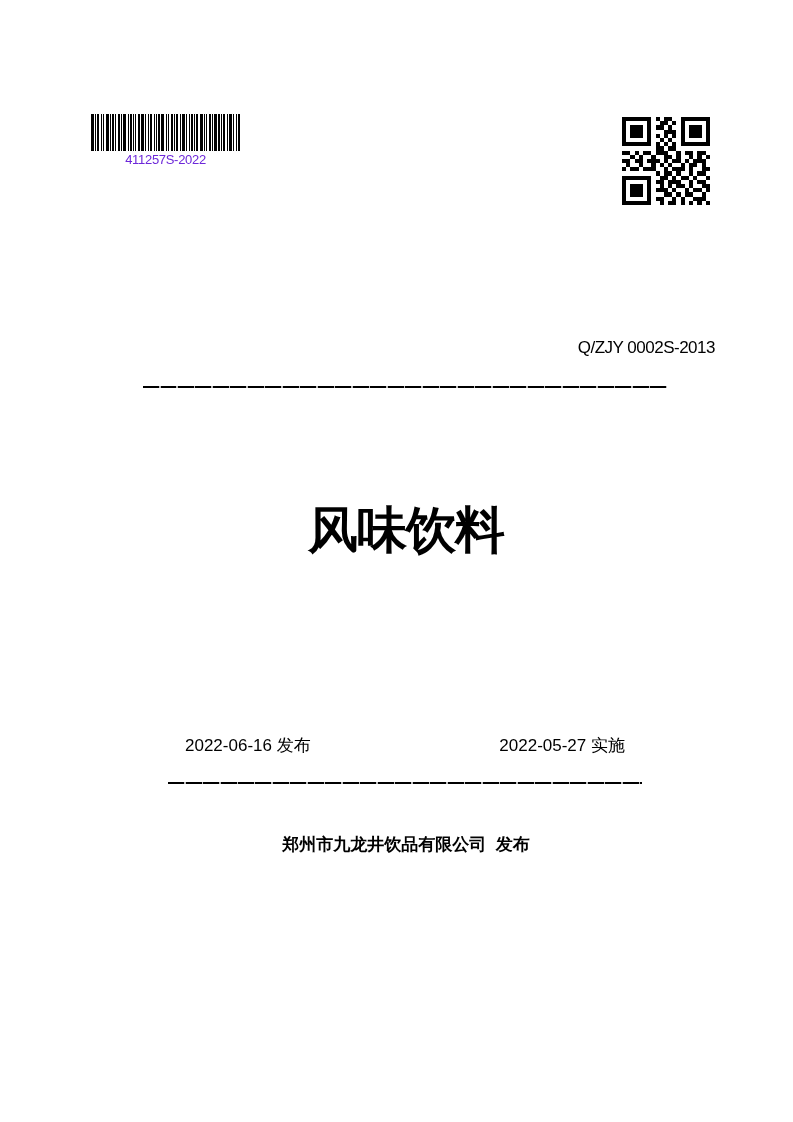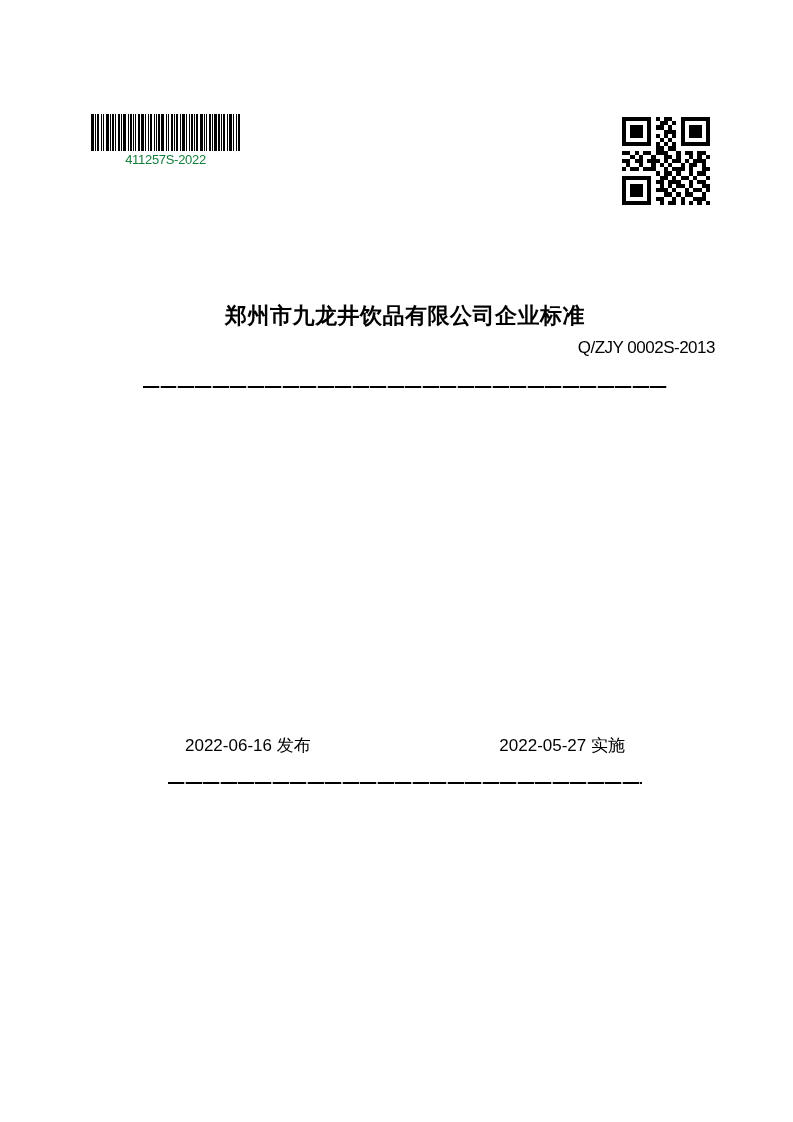--- a/index.html
+++ b/index.html
@@ -10,21 +10,21 @@
     overflow:hidden;
     font-family:"Liberation Sans","DejaVu Sans",sans-serif;
     color:#000;
   }
   
   .barcode-wrap{position:absolute;left:91px;top:114px;text-align:center;}
   .barcode-bars{display:flex;height:37px;align-items:stretch;}
   .barcode-bars div{height:100%;}
   .barcode-label{
     margin-top:1px;font-size:13px;letter-spacing:-0.3px;
-    font-family:"Liberation Sans","DejaVu Sans",sans-serif;color:#15803d;
+    font-family:"Liberation Sans","DejaVu Sans",sans-serif;color:#6d28d9;
   }
   
   .qr-wrap{position:absolute;left:622px;top:117px;width:88px;height:88px;}
   .qr-wrap svg{display:block;width:88px;height:88px;shape-rendering:crispEdges;}
   
   .org-title{
     position:absolute;top:301px;left:405px;transform:translateX(-50%);
     white-space:nowrap;font-size:22px;font-weight:700;letter-spacing:0.5px;
   }
   .std-number{
@@ -395,27 +395,28 @@
         <rect x="9" y="20" width="1" height="1" fill="#000000"></rect>
         <rect x="11" y="20" width="1" height="1" fill="#000000"></rect>
         <rect x="12" y="20" width="1" height="1" fill="#000000"></rect>
         <rect x="14" y="20" width="1" height="1" fill="#000000"></rect>
         <rect x="16" y="20" width="1" height="1" fill="#000000"></rect>
         <rect x="18" y="20" width="1" height="1" fill="#000000"></rect>
         <rect x="20" y="20" width="1" height="1" fill="#000000"></rect>
       </svg>
   </div>
 
-  <div class="org-title">郑州市九龙井饮品有限公司企业标准</div>
 
   <div class="std-number">Q/ZJY 0002S-2013</div>
 
   <div class="rule rule-1"></div>
 
+  <div class="doc-title">风味饮料</div>
 
   <div class="date-issue">2022-06-16 发布</div>
 
   <div class="date-impl">2022-05-27 实施</div>
 
   <div class="rule rule-2"></div>
 
+  <div class="publisher">郑州市九龙井饮品有限公司  发布</div>
 
 </div>
 
 </body></html>

